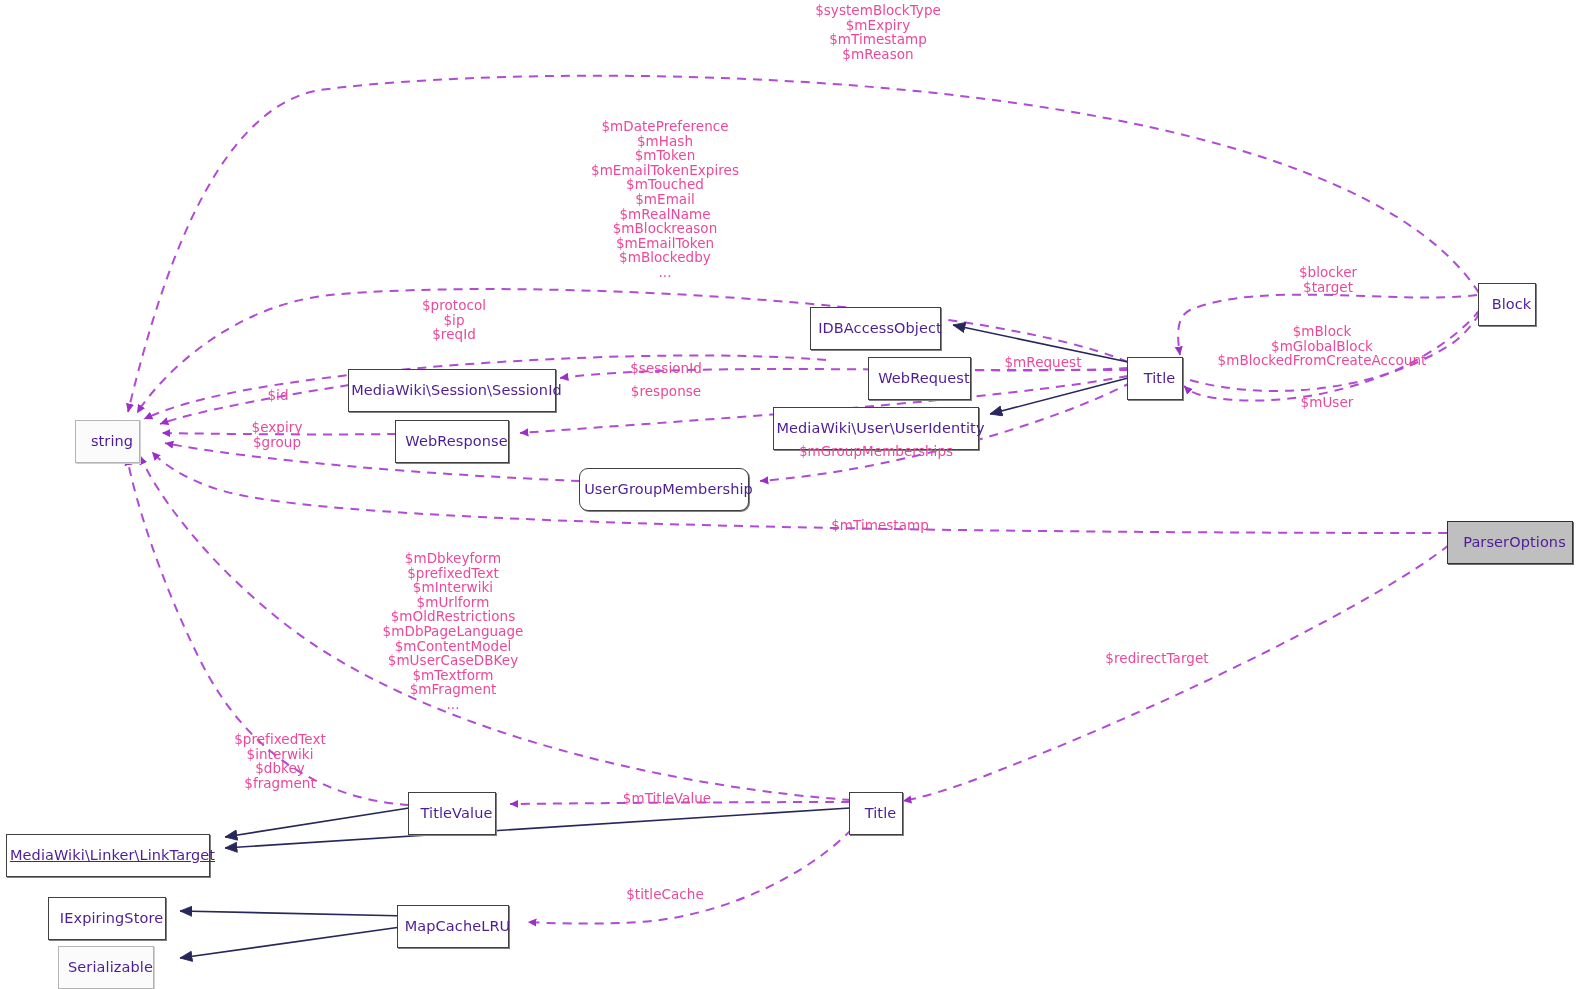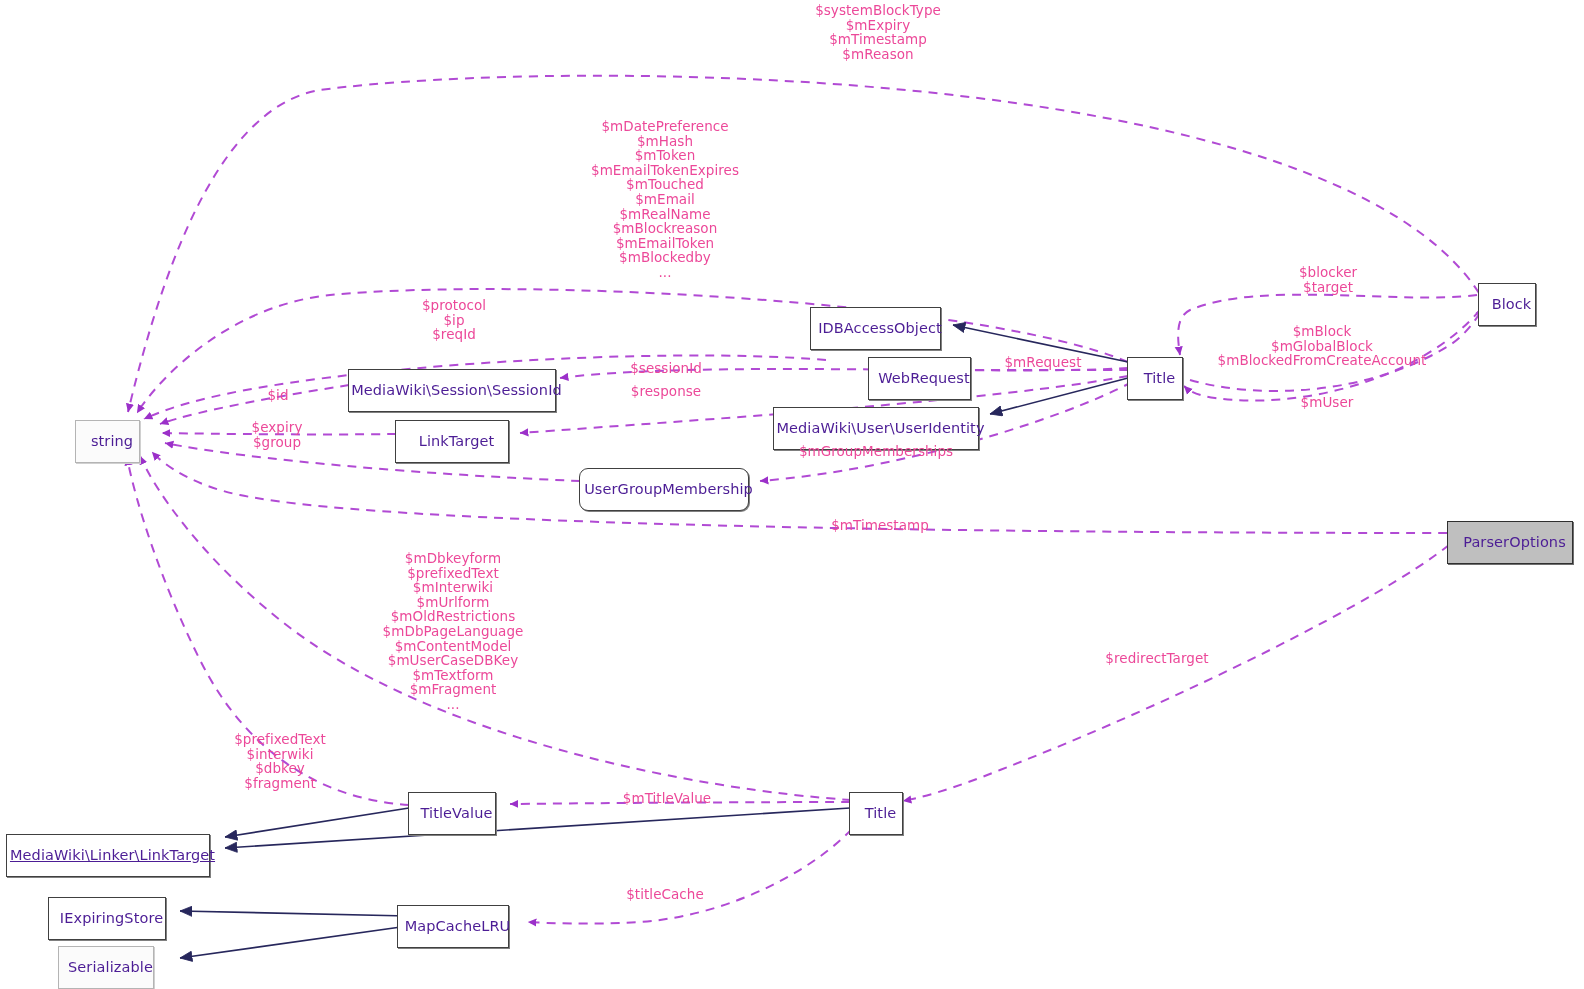--- a/index.html
+++ b/index.html
@@ -124,21 +124,21 @@
 
   <div class="node ext" style="left:75px;top:420px;width:65px;">
     <span>string</span>
   </div>
 
   <div class="node" style="left:348px;top:369px;width:208px;">
     <span>MediaWiki\Session\SessionId</span>
   </div>
 
   <div class="node" style="left:395px;top:420px;width:114px;">
-    <span>LinkTarget</span>
+    <span>WebResponse</span>
   </div>
 
   <div class="node" style="left:579px;top:468px;width:170px;border-radius:9px;">
     <span>UserGroupMembership</span>
   </div>
 
   <div class="node" style="left:810px;top:307px;width:131px;">
     <span>IDBAccessObject</span>
   </div>
 

